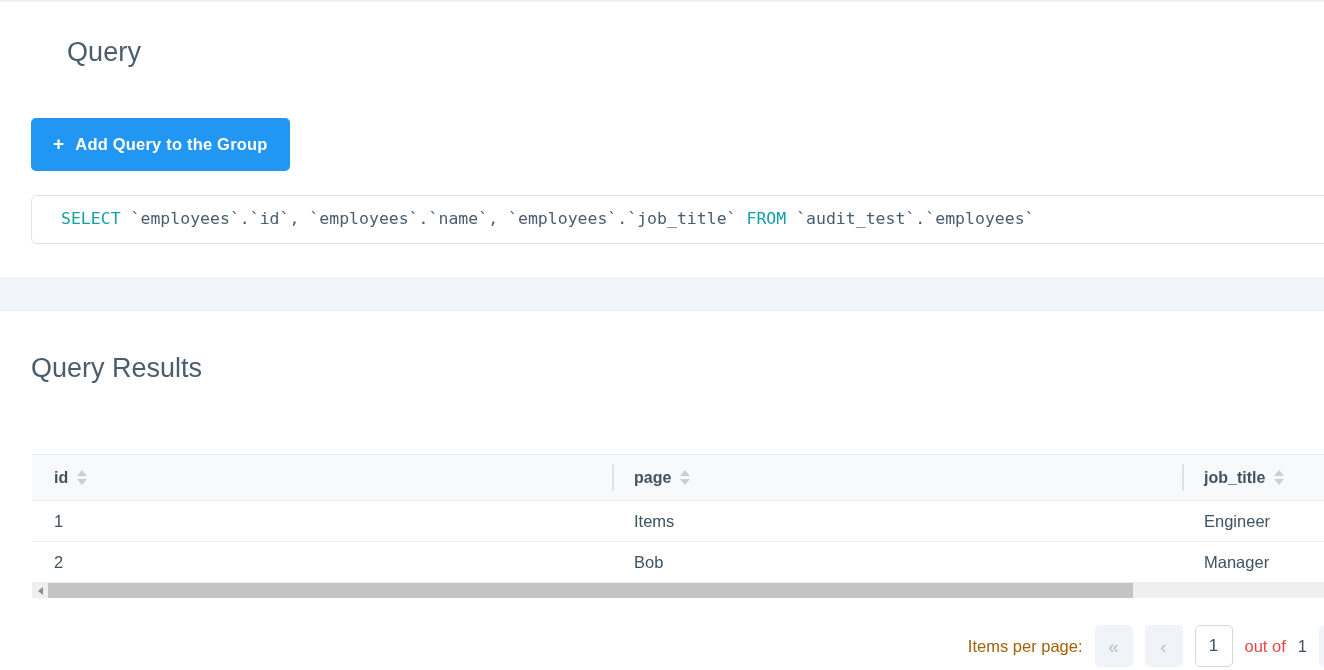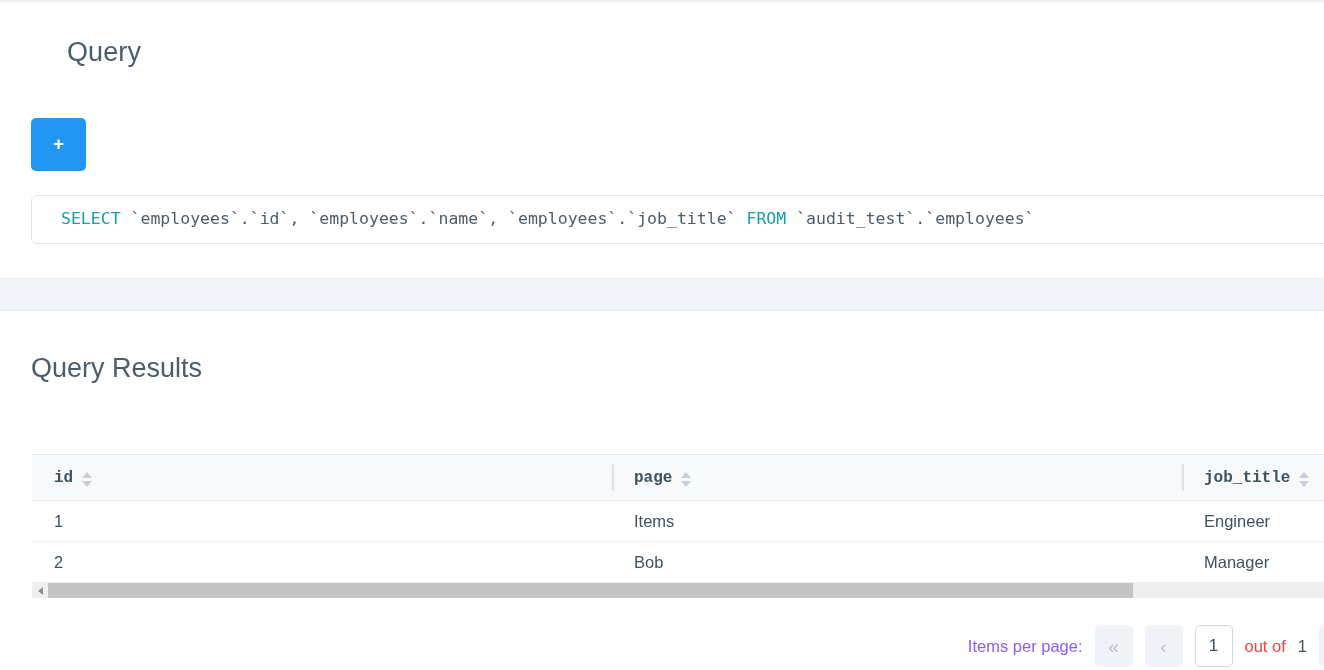--- a/index.html
+++ b/index.html
@@ -163,23 +163,22 @@
     position: absolute;
     left: 0;
     top: 9px;
     bottom: 9px;
     width: 2px;
     background: #dbe2e8;
     border-radius: 1px;
   }
   .th-inner {
     display: inline-flex;
-    align-items: flex-end;
+    align-items: center;
     gap: 9px;
-    font-family: Liberation Mono, monospace;
   }
   .sort-icon {
     display: inline-flex;
     flex-direction: column;
     gap: 3px;
     line-height: 0;
   }
   .sort-icon i {
     display: block;
     width: 0; height: 0;
@@ -254,21 +253,21 @@
     height: 70px;
     display: flex;
     align-items: center;
     justify-content: flex-end;
     gap: 12px;
     padding-right: 0;
     box-sizing: border-box;
   }
   .items-per-page-label {
     font-size: 16.5px;
-    color: #8b5cf6;
+    color: #a16207;
     white-space: nowrap;
   }
   .page-size-select {
     width: 132px;
     height: 40px;
     box-sizing: border-box;
     border: 1px solid #dbe2e8;
     border-radius: 6px;
     background: #ffffff;
     display: flex;
@@ -345,20 +344,21 @@
 <div class="page">
 
   <div class="top-rule"></div>
 
   <section class="query-section">
 
     <h1 class="section-title">Query</h1>
 
     <button class="add-query-button">
       <span class="plus-icon">+</span>
+      <span>Add Query to the Group</span>
     </button>
 
     <div class="query-input-wrap">
       <span class="sql-text"><span class="sql-kw">SELECT</span><span> `employees`.`id`, `employees`.`name`, `employees`.`job_title` </span><span class="sql-kw">FROM</span><span> `audit_test`.`employees`</span></span>
     </div>
   </section>
 
   <div class="band-divider"></div>
 
   <section class="results-section">

